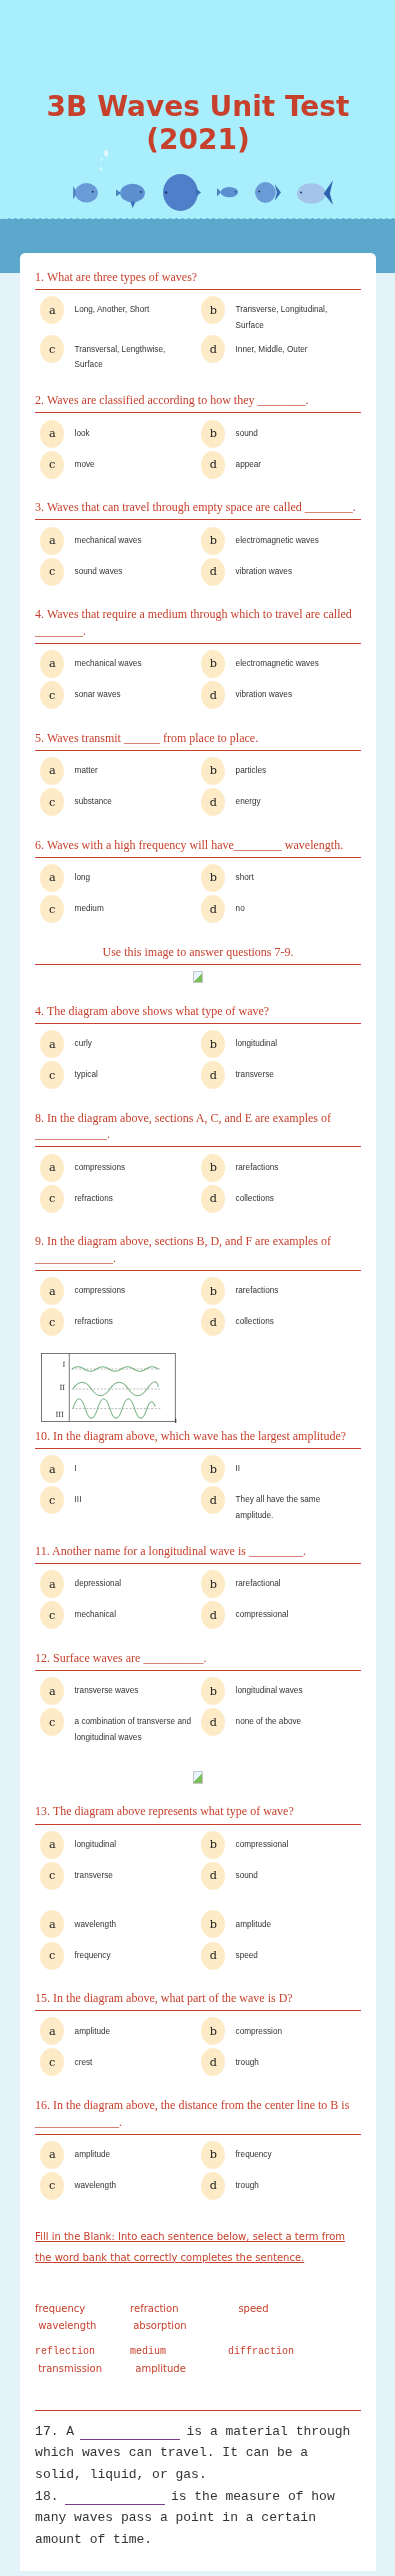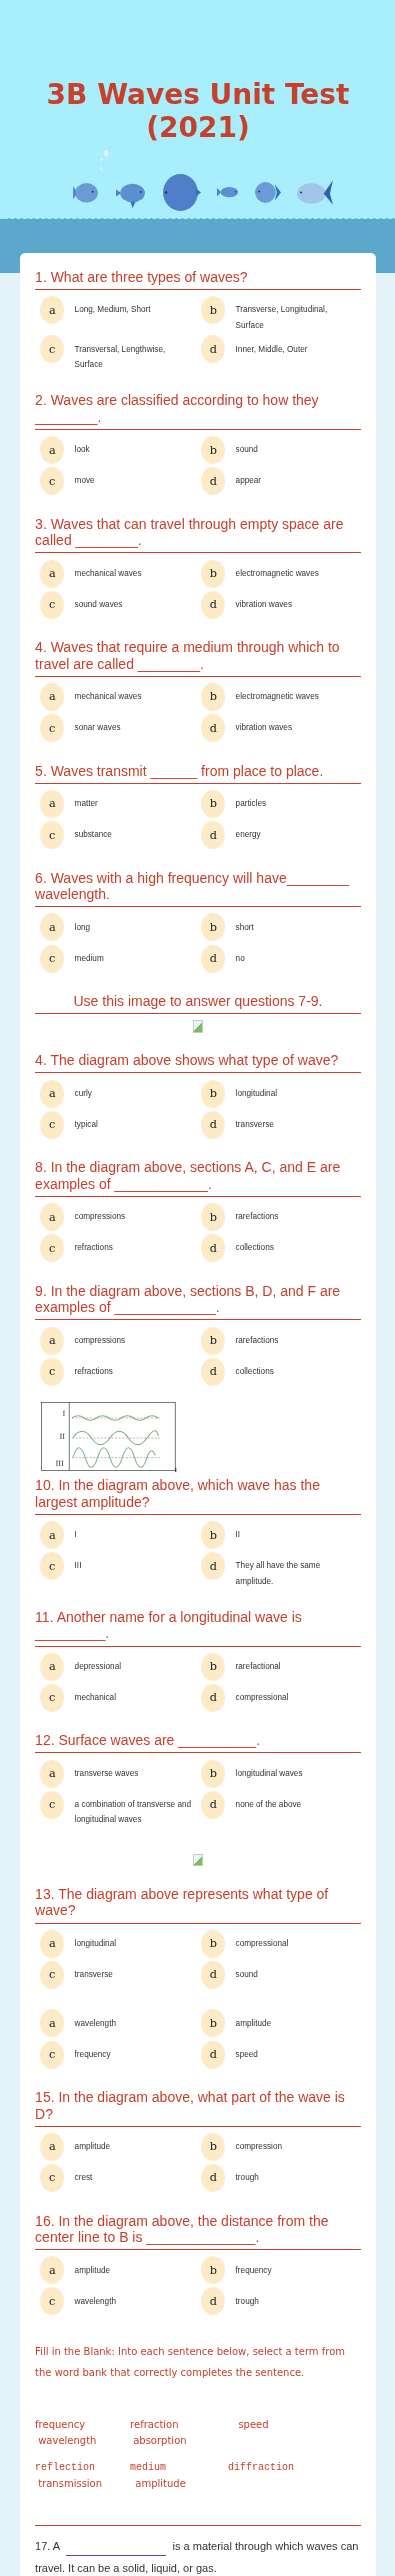--- a/index.html
+++ b/index.html
@@ -10,21 +10,21 @@
     color: #333;
   }
   .hero {
     position: relative;
     height: 273px;
     background: #a8eefc;
     overflow: hidden;
   }
   .hero-title {
     position: absolute;
-    top: 78px; left: 0; right: 0;
+    top: 90px; left: 0; right: 0;
     text-align: center;
     font-family: "DejaVu Sans", sans-serif;
     font-size: 28px;
     color: #c7402c;
     letter-spacing: 0px;
   }
   .fish-row {
     position: absolute;
     top: 173px; left: 72px;
     display: flex; align-items: center; gap: 15.5px;
@@ -37,22 +37,22 @@
   .waves-strip svg { position: absolute; top: -4.1px; left: 0; }
   .card {
     position: relative;
     margin: -19.6px 19.6px 0 19.6px;
     background: #ffffff;
     border-radius: 5.2px 5.2px 0 0;
     padding: 15.5px 15.5px 20.6px 15.5px;
   }
   .q-block { margin-bottom: 19.6px; }
   .q-title {
-    font-family: Liberation Sans, sans-serif;
-    font-size: 14px;
+    font-family: Liberation Serif, serif;
+    font-size: 12px;
     line-height: 16.5px;
     color: #c7402c;
     padding-bottom: 3.6px;
     border-bottom: 0.8px solid #c7402c;
     margin-bottom: 6.2px;
     white-space: pre-wrap;
   }
   .q-title.center { text-align: center; }
   .opts {
     display: grid;
@@ -96,25 +96,25 @@
     line-height: 19.6px;
     margin-top: 31px;
     padding-bottom: 31px;
     border-bottom: 0.8px solid #c7402c;
   }
   .wb-row { display: grid; grid-template-columns: 95px 98px 93px; }
   .wb-row span:nth-child(4) { padding-left: 3.1px; }
   .wb-row span:nth-child(5) { padding-left: 3.1px; }
   .fib-title {
     font-family: "DejaVu Sans", sans-serif;
-    font-size: 10px; line-height: 20.6px; color: #c7402c;
+    font-size: 10px; line-height: 20.6px; color: #c7402c; text-decoration: underline;
   }
   .fib-list { margin-top: 10.3px; }
   .fib {
-    font-size: 11px; line-height: 21.6px; color: #333;
+    font-size: 13px; line-height: 21.6px; color: #333; font-family: Liberation Mono, monospace;
   }
   .fib .blank {
     display: inline-block; width: 100px; height: 13.4px;
     border-bottom: 0.8px solid #7a3b8a;
     margin: 0 6.2px 0 6.2px;
     vertical-align: -6.2px;
   }
 </style>
 </head>
 <body>
@@ -167,21 +167,21 @@
 </header>
 
 <main class="card">
 
   <section id="qs-a">
       <div class="q-block">
         <div class="q-title">1. What are three types of waves?</div>
         <div class="opts">
           <div class="opt">
             <span class="badge">a</span>
-            <span class="opt-text">Long, Medium, Short</span>
+            <span class="opt-text">Long, Another, Short</span>
           </div>
           <div class="opt">
             <span class="badge">b</span>
             <span class="opt-text">Transverse, Longitudinal, Surface</span>
           </div>
           <div class="opt">
             <span class="badge">c</span>
             <span class="opt-text">Transversal, Lengthwise, Surface</span>
           </div>
           <div class="opt">

